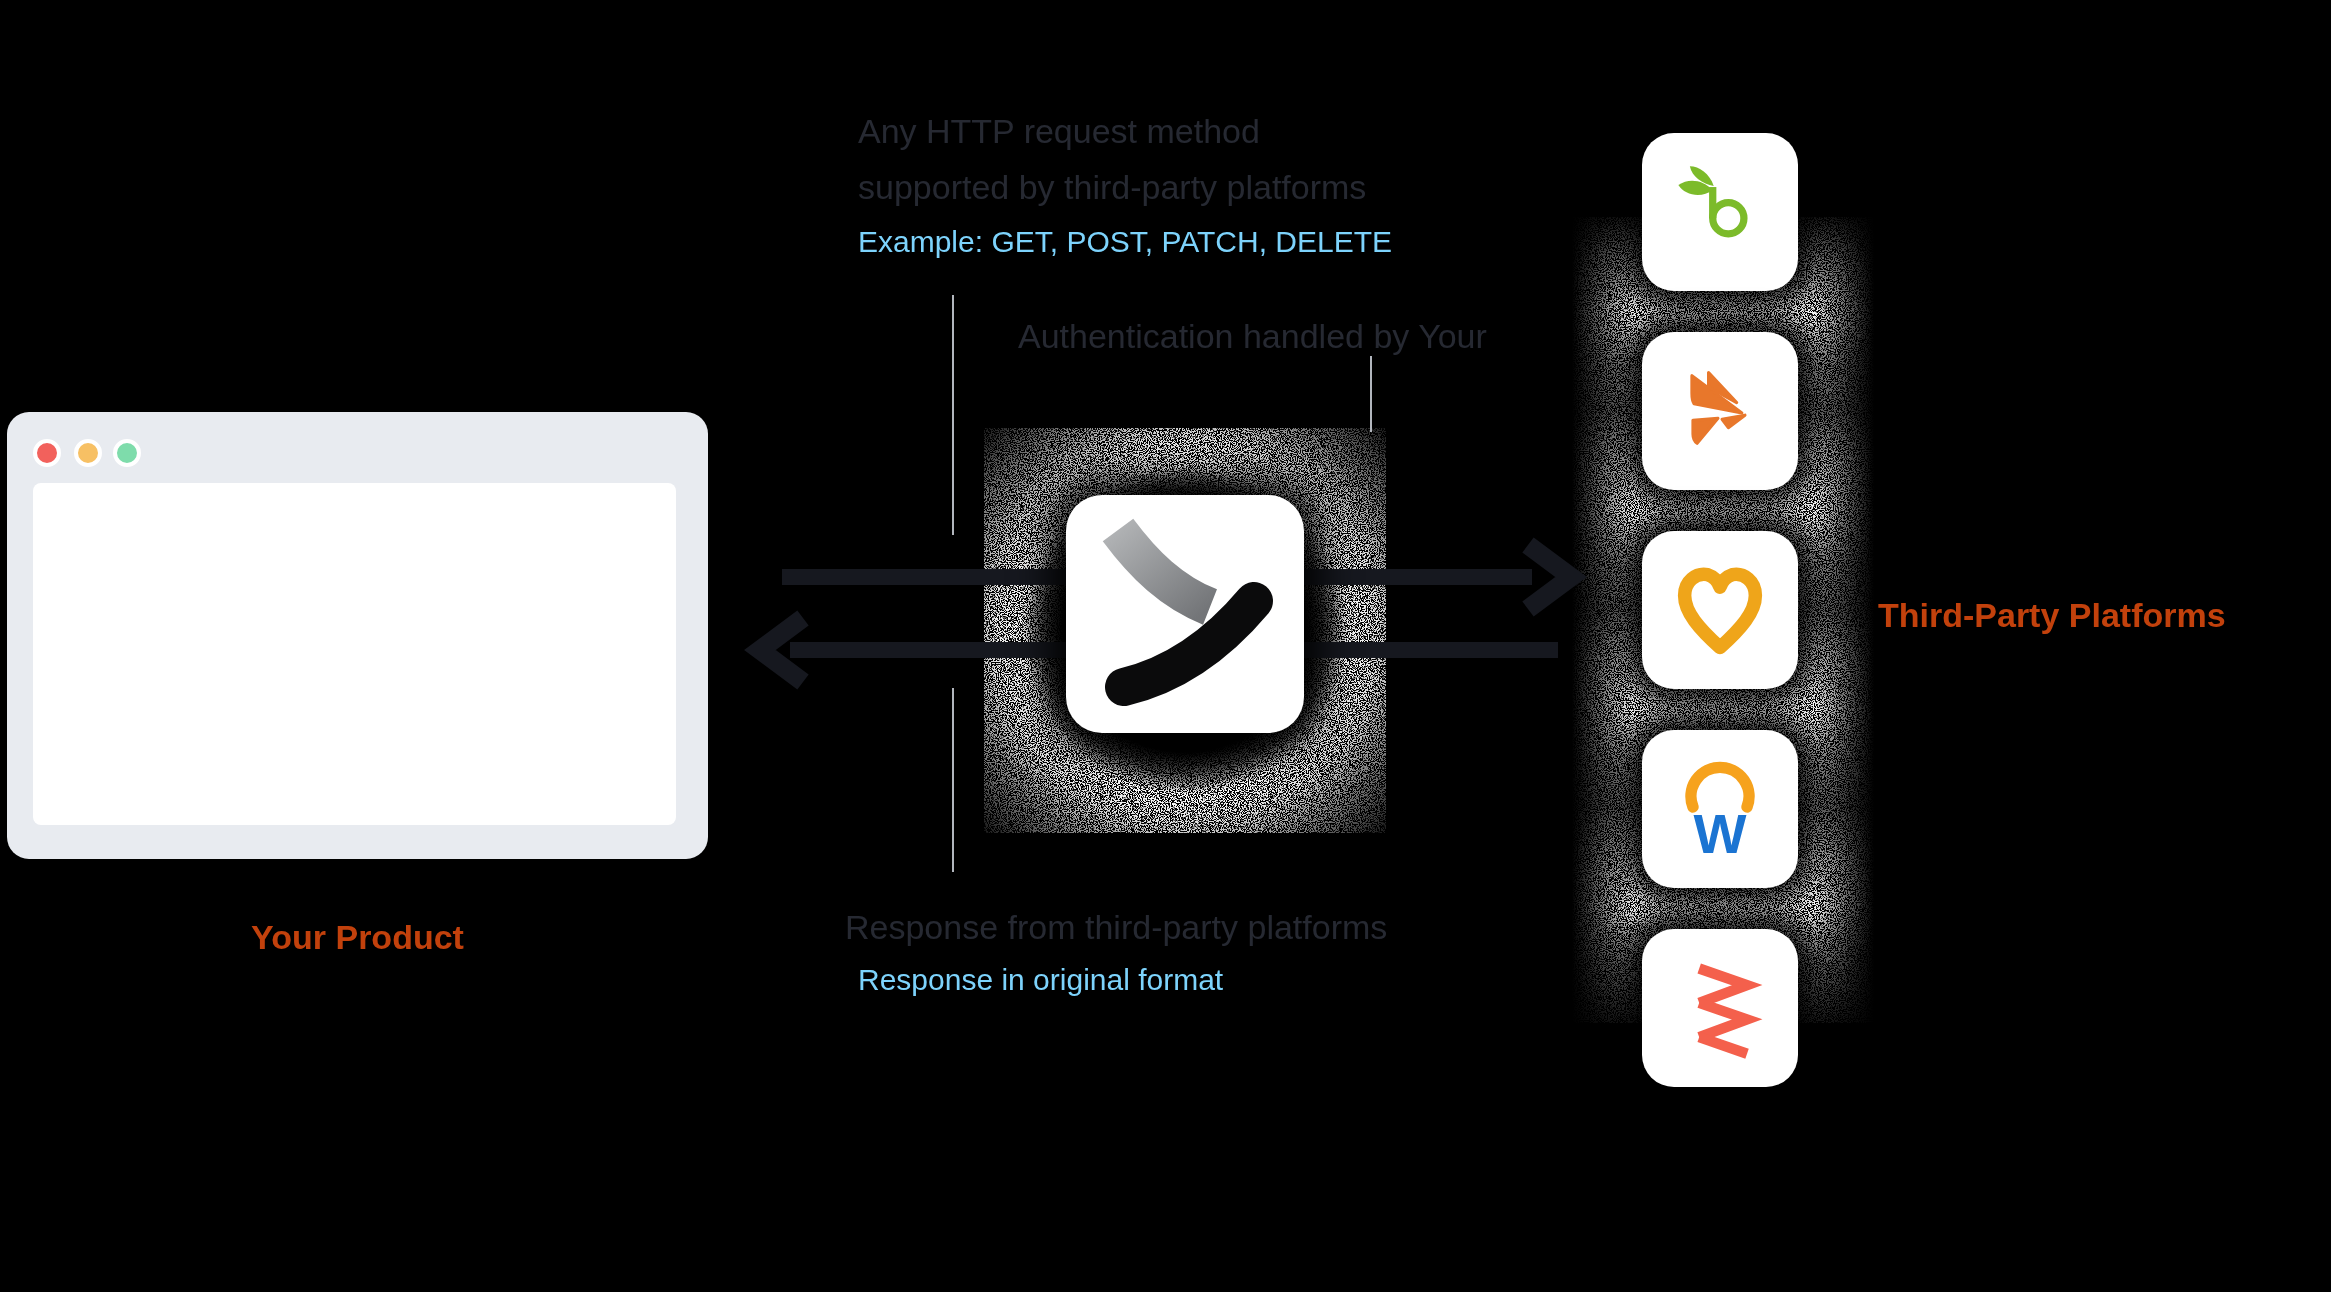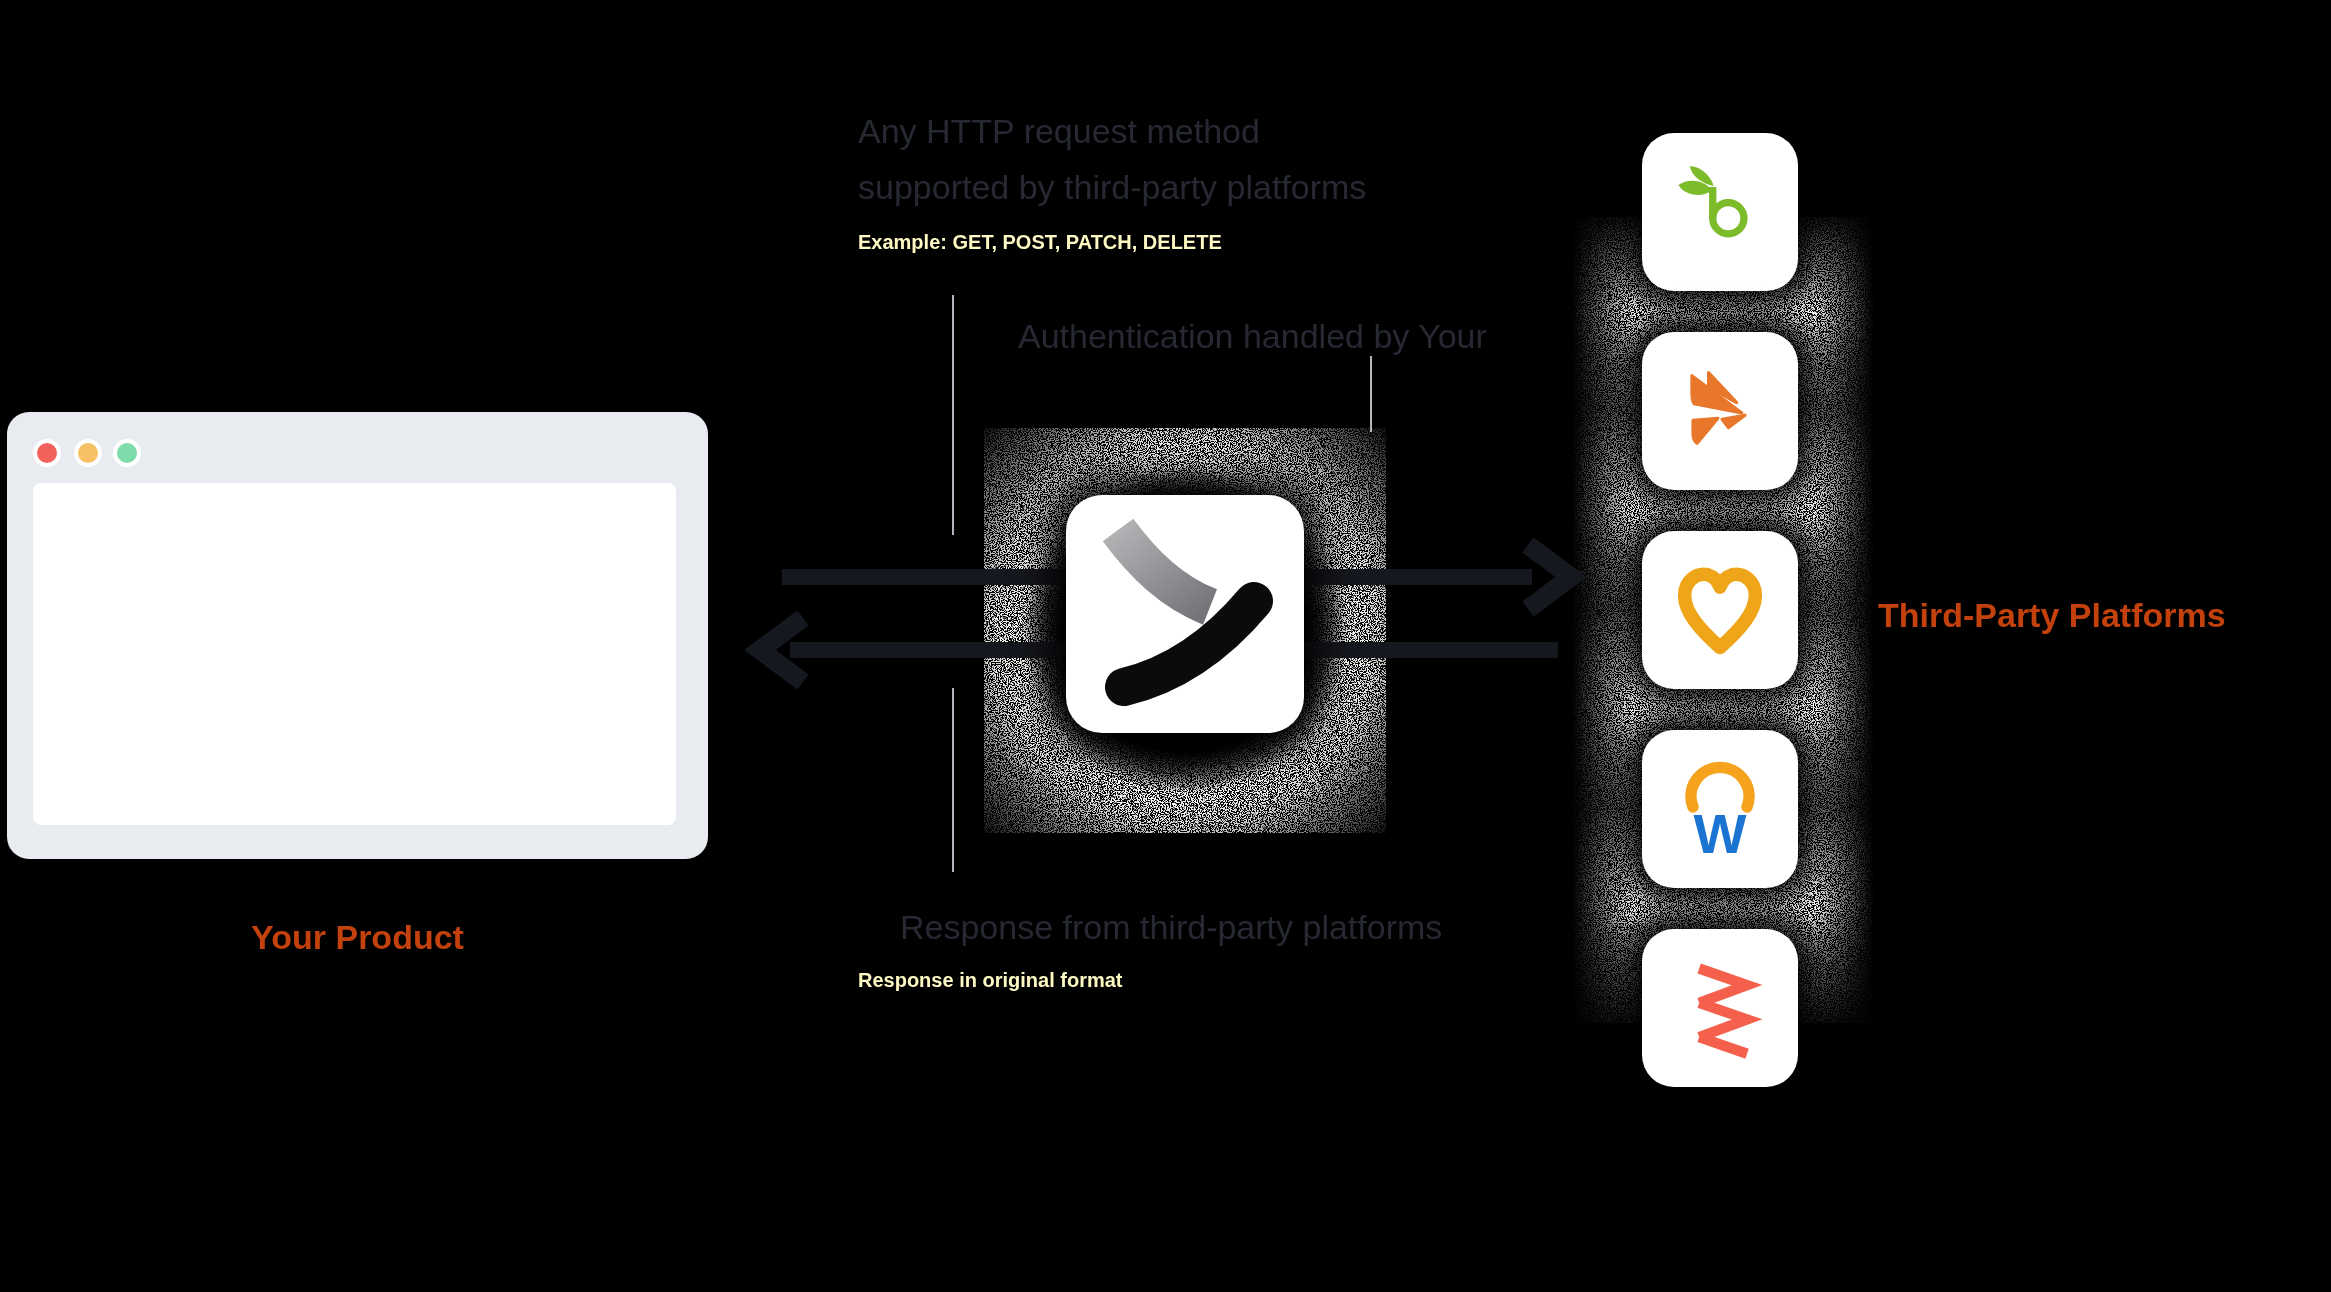--- a/index.html
+++ b/index.html
@@ -36,31 +36,31 @@
     position: absolute;
     color: #262932;
     font-size: 34px;
     line-height: 56px;
     font-weight: 400;
     z-index: 3;
     white-space: nowrap;
   }
   .annot-sub {
     position: absolute;
-    color: #fef9c3;
-    font-size: 20px;
+    color: #7dd3fc;
+    font-size: 30px;
     line-height: 36px;
-    font-weight: 700;
+    font-weight: 400;
     z-index: 3;
     white-space: nowrap;
   }
   .request-title  { left: 858px; top: 103px; }
   .request-sub    { left: 858px; top: 224px; }
   .auth-label     { left: 1018px; top: 308px; }
-  .response-title { left: 900px; top: 899px; }
+  .response-title { left: 845px; top: 899px; }
   .response-sub   { left: 858px; top: 962px; }
 
   .section-label {
     position: absolute;
     color: #c2410c;
     font-size: 34px;
     font-weight: 700;
     z-index: 3;
     white-space: nowrap;
   }

